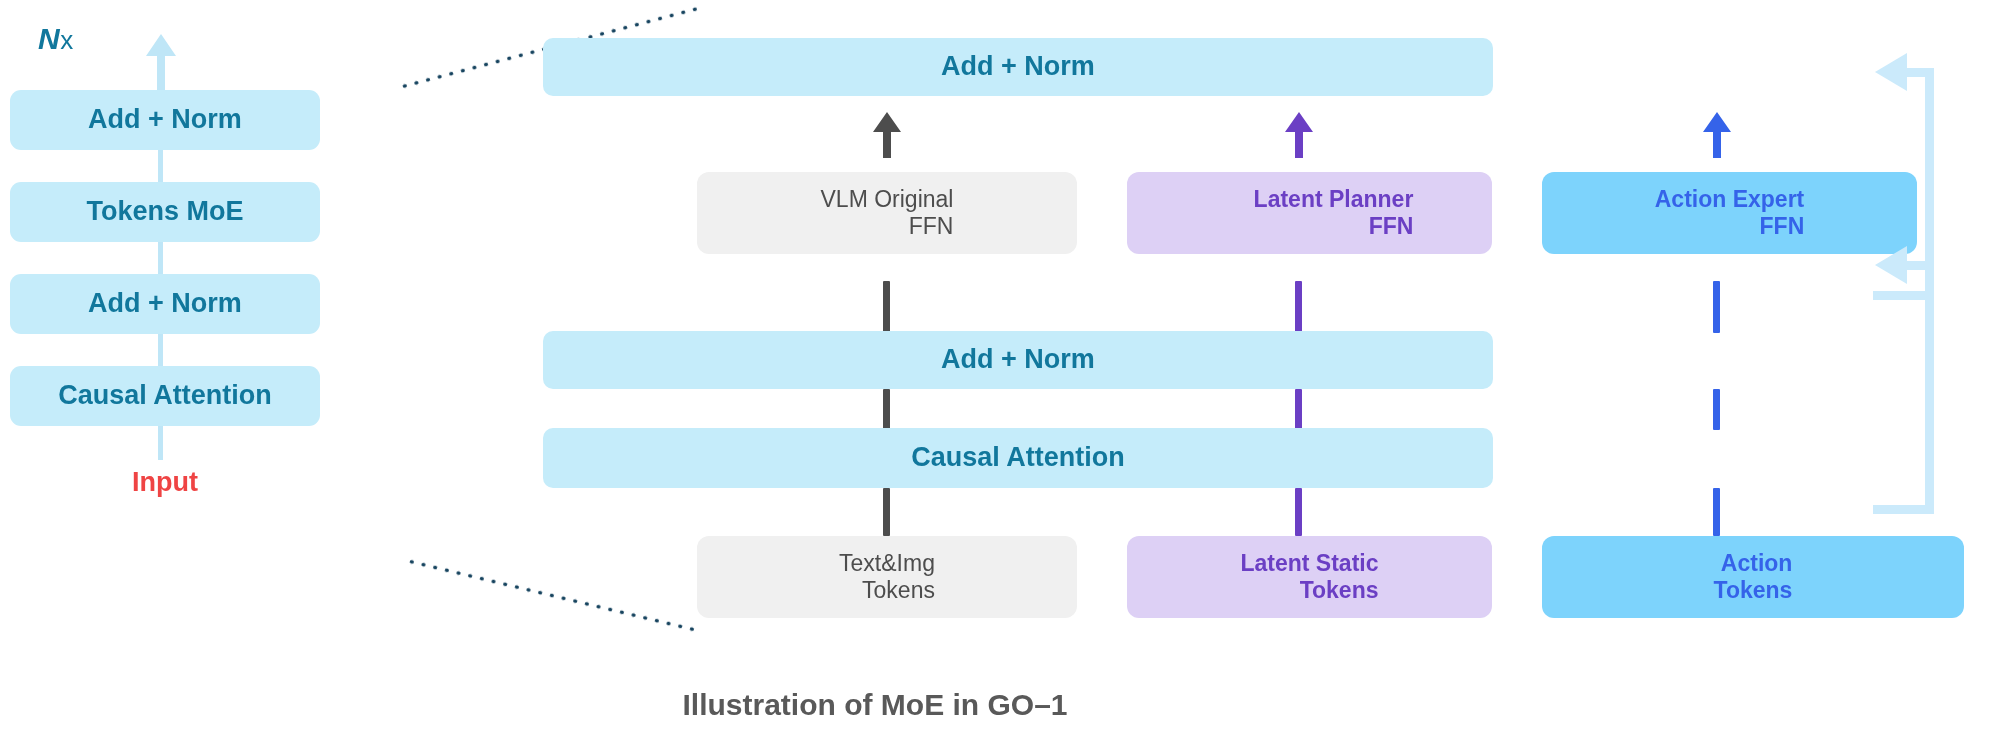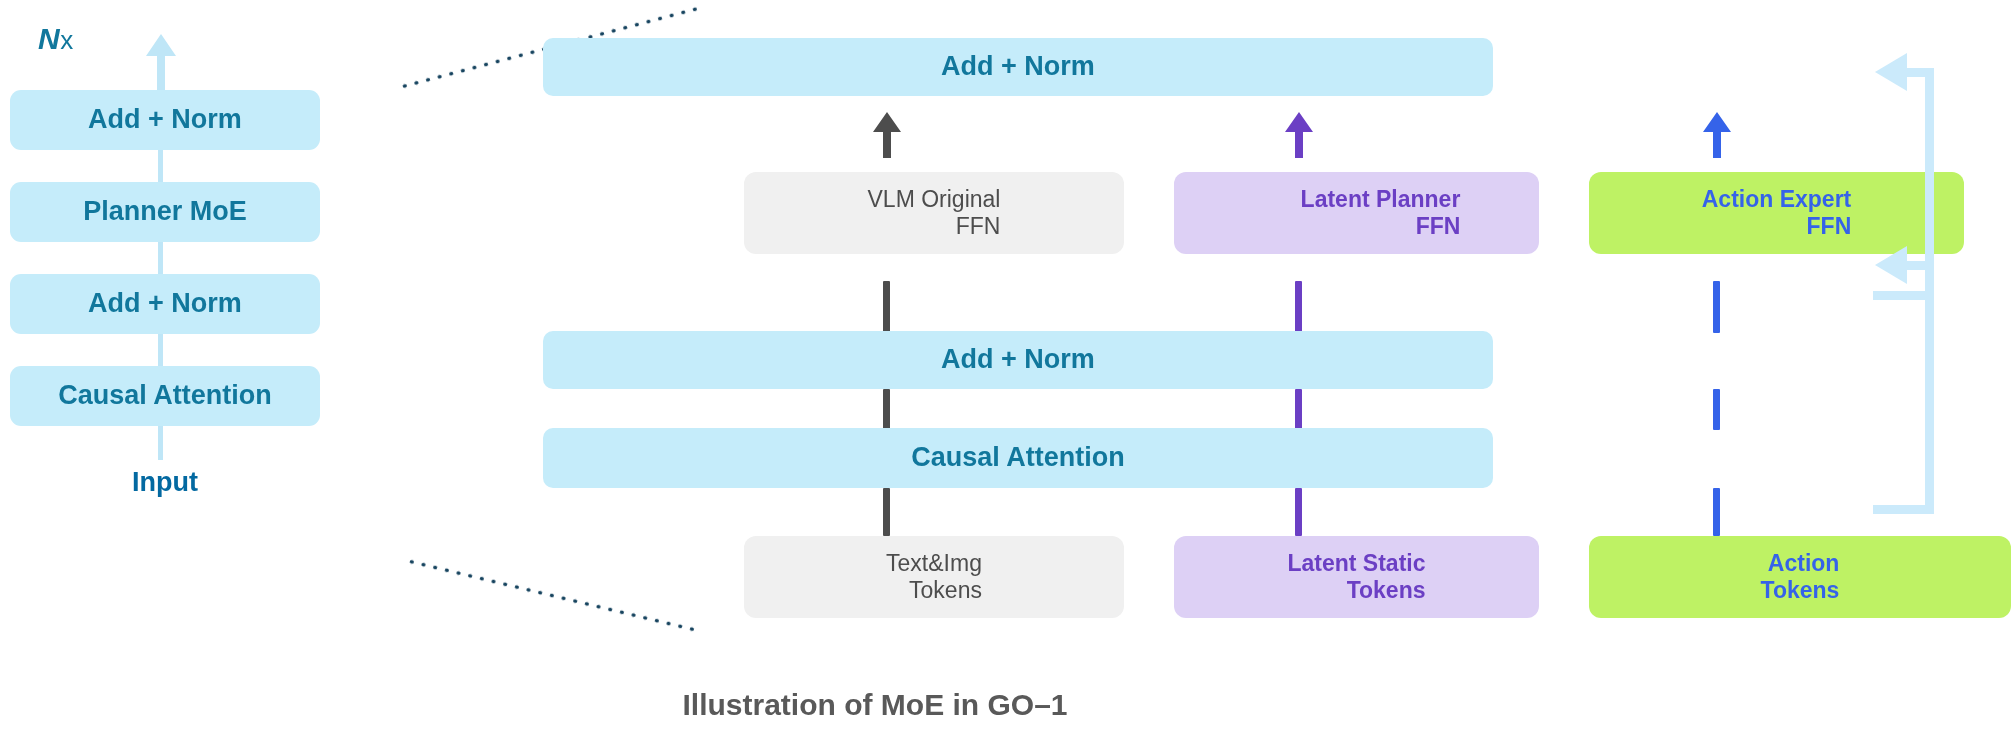--- a/index.html
+++ b/index.html
@@ -25,21 +25,21 @@
     align-items: center;
     justify-content: center;
     text-align: right;
     border-radius: 12px;
     line-height: 1.18;
     white-space: pre-line;
   }
   .box.cyan   { background: #c5ecfa; color: #11779c; font-weight: bold; }
   .box.grey   { background: #f0f0f0; color: #4d4d4d; font-weight: normal; }
   .box.purple { background: #ddd0f5; color: #6b3fc4; font-weight: bold; }
-  .box.blue   { background: #bef264; color: #3563e9; font-weight: bold; }
+  .box.blue   { background: #7dd3fc; color: #3563e9; font-weight: bold; }
 
   
   .left-box { width: 310px; height: 60px; left: 10px; font-size: 27px; border-radius: 11px; }
 
   .lconn {
     position: absolute;
     left: 158px;
     width: 5px;
     background: #bfe6f7;
   }
@@ -61,21 +61,21 @@
   #nx-label .nx-n { font-weight: bold; font-style: italic; }
   #nx-label .nx-x { font-weight: normal; font-style: normal; font-size: 26px; }
   #input-label {
     position: absolute;
     left: 10px;
     top: 467px;
     width: 310px;
     text-align: center;
     font-size: 27px;
     font-weight: bold;
-    color: #0369a1;
+    color: #ef4444;
   }
 
   
   .dotted {
     position: absolute;
     height: 7px;
     background-image: radial-gradient(circle, #17445f 0 1.6px, transparent 2.2px);
     background-size: 12px 7px;
     background-repeat: repeat-x;
     transform-origin: left center;
@@ -88,21 +88,20 @@
     width: 950px;
     height: 58px;
     font-size: 27px;
     border-radius: 10px;
   }
   .col-box {
     position: absolute;
     height: 82px;
     font-size: 23px;
     border-radius: 12px;
-    margin-left: 47px;
   }
 
   
   .vconn { position: absolute; width: 7px; border-radius: 1px; }
   .vconn.dark   { background: #4d4d4d; }
   .vconn.purple { background: #6b3fc4; }
   .vconn.blue   { background: #3563e9; }
 
   .up-arrow { position: absolute; width: 34px; height: 48px; }
 
@@ -138,21 +137,21 @@
       <path d="M18 4 L33 26 L22 26 L22 64 L14 64 L14 26 L3 26 Z" fill="#bfe6f7"></path>
     </svg>
 
     <div class="lconn" style="top:90px;  height:16px;"></div>
     <div class="lconn" style="top:150px; height:32px;"></div>
     <div class="lconn" style="top:242px; height:32px;"></div>
     <div class="lconn" style="top:334px; height:32px;"></div>
     <div class="lconn" style="top:426px; height:34px;"></div>
 
     <div class="box cyan left-box" style="top:90px;">Add + Norm</div>
-    <div class="box cyan left-box" style="top:182px;">Planner MoE</div>
+    <div class="box cyan left-box" style="top:182px;">Tokens MoE</div>
     <div class="box cyan left-box" style="top:274px;">Add + Norm</div>
     <div class="box cyan left-box" style="top:366px;">Causal Attention</div>
 
     <div id="input-label">Input</div>
   </div>
 
   <div class="dotted" style="left:399px; top:84px; width:310px; transform: rotate(-14.8deg);"></div>
   <div class="dotted" style="left:406px; top:557px; width:300px; transform: rotate(13.5deg);"></div>
 
   <div>

